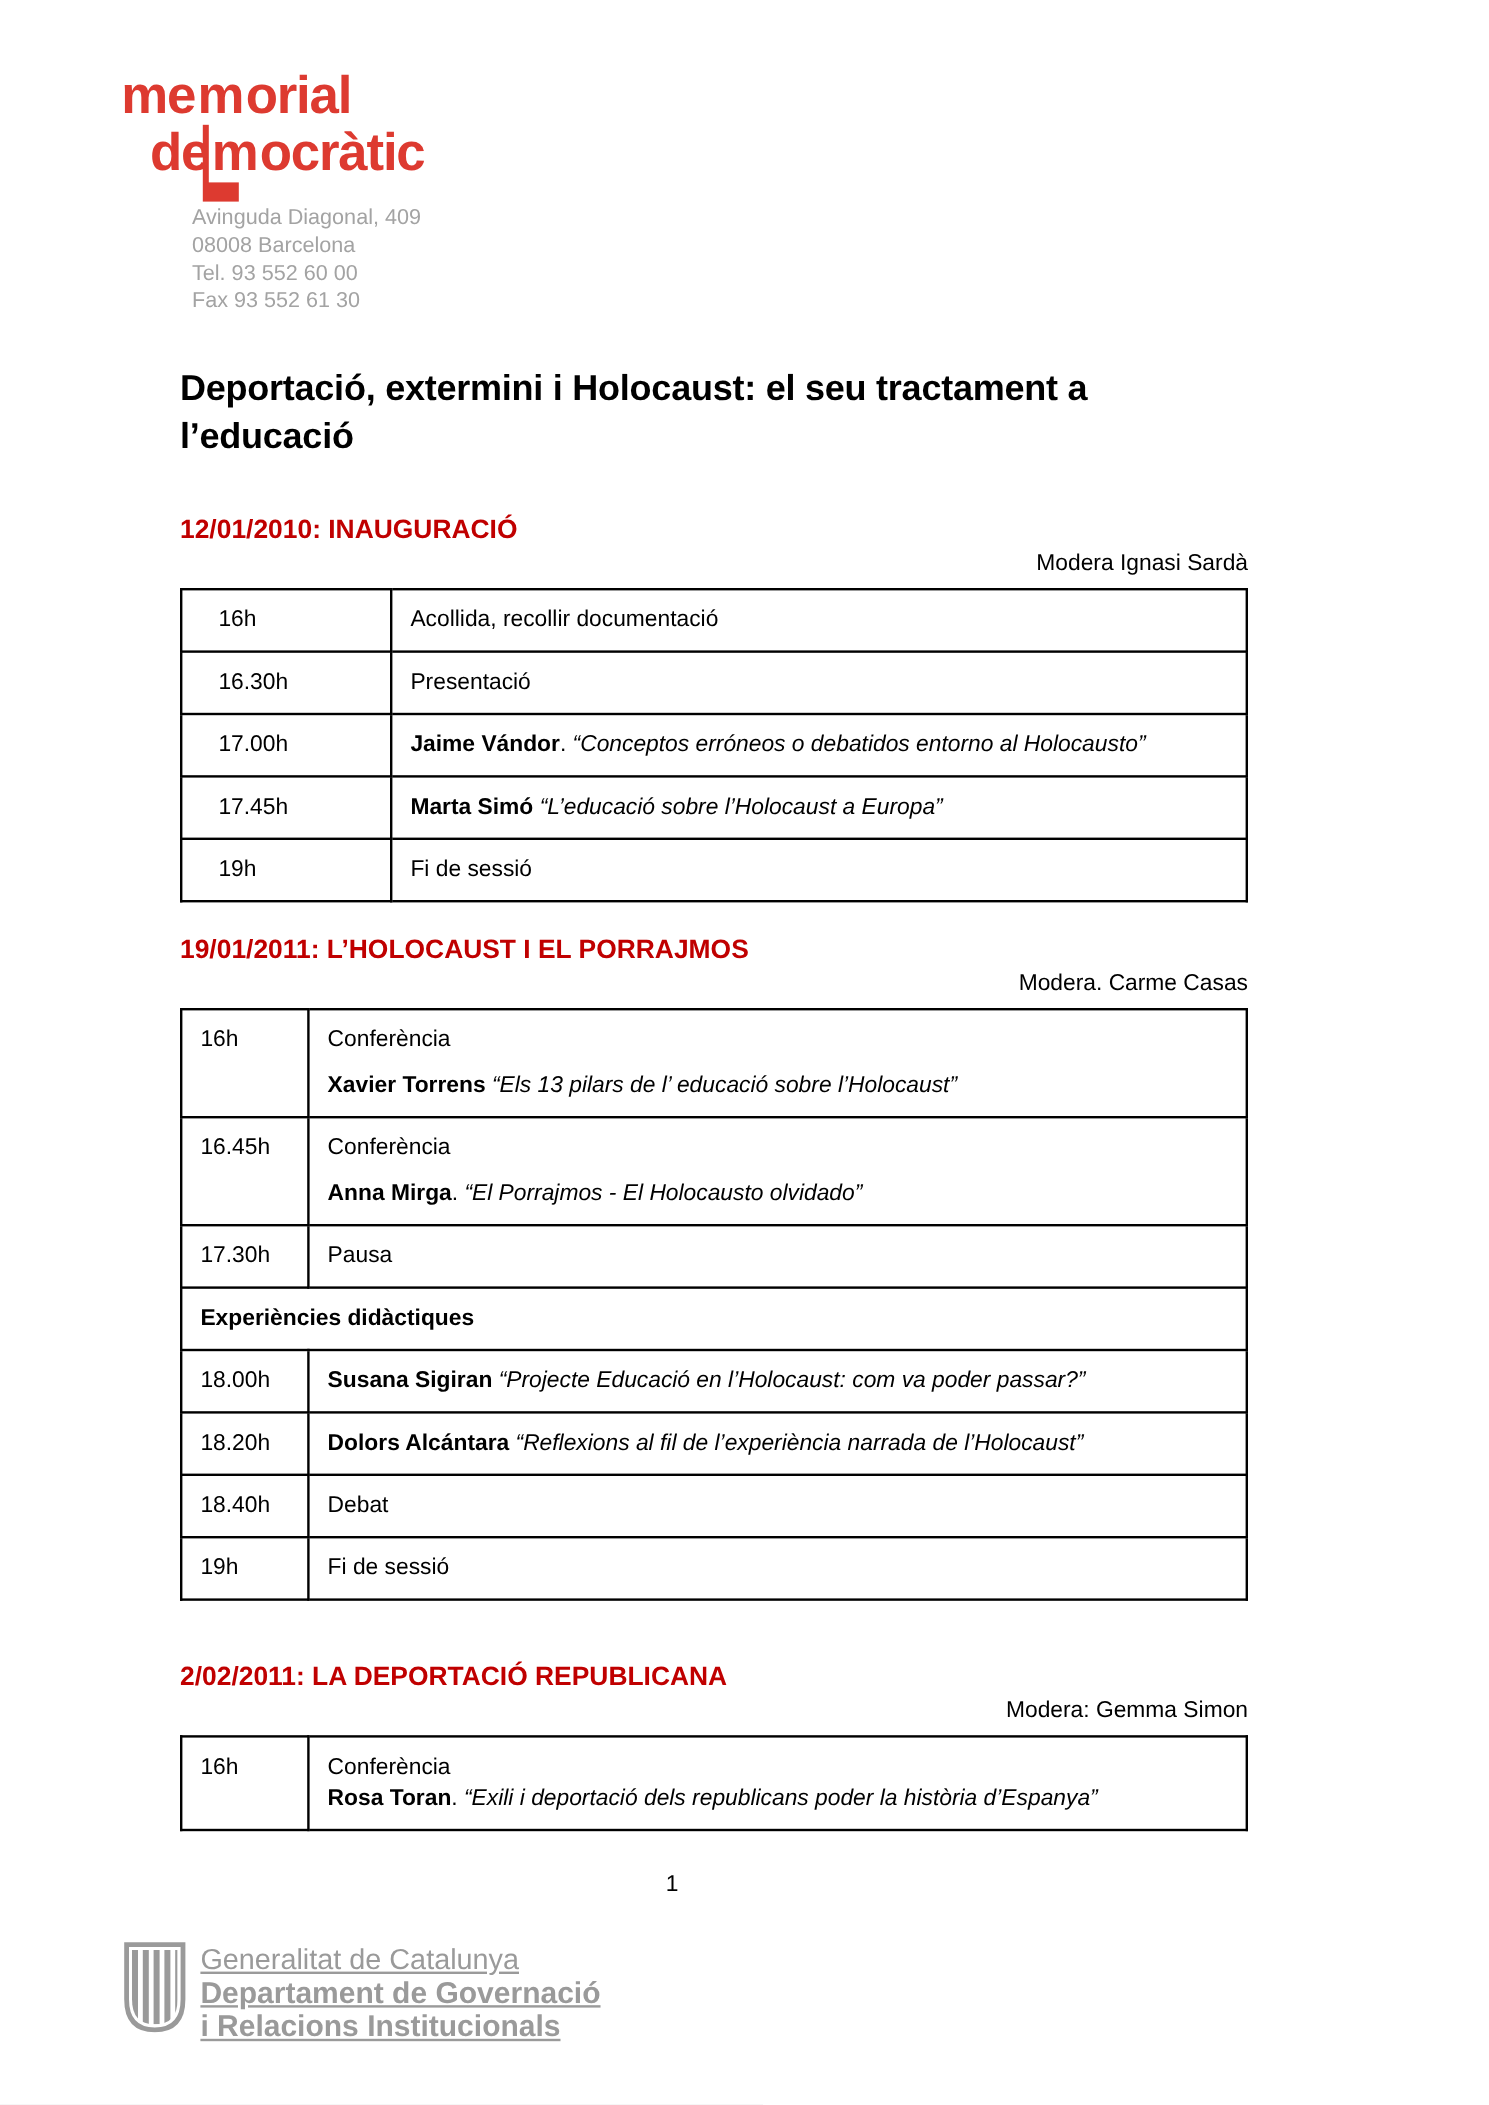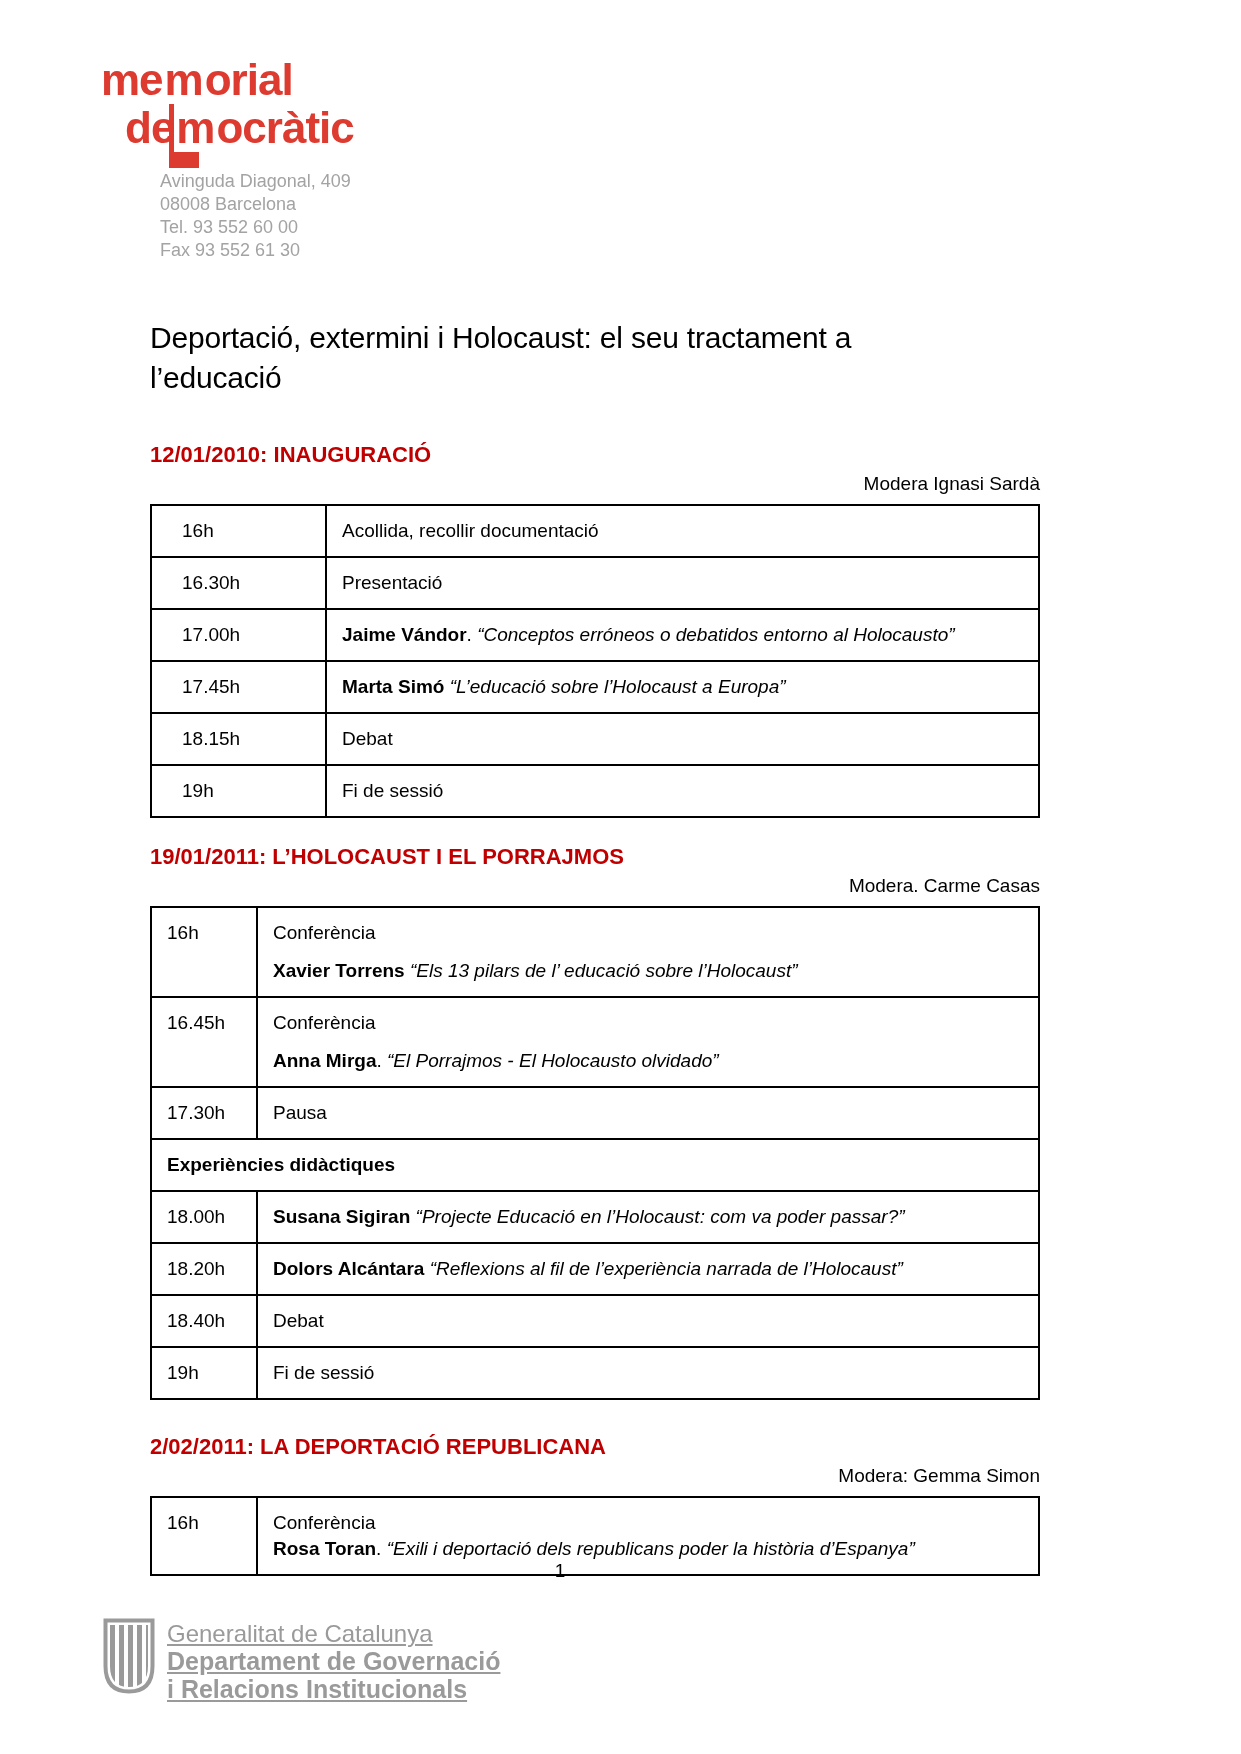--- a/index.html
+++ b/index.html
@@ -16,23 +16,23 @@
   .logo{position:absolute;left:95px;top:52px;width:270px;height:118px;}
   .logo-bar{position:absolute;left:74px;top:4px;width:30px;height:112px;background:var(--logo-red);}
   .logo-line{position:absolute;font-weight:bold;font-size:44px;line-height:48px;color:var(--logo-red);letter-spacing:-1px;white-space:nowrap;}
   .logo-line1{left:6px;top:4px;}
   .logo-line2{left:30px;top:52px;}
   .knock{background:#ffffff;padding:0 2px;position:relative;z-index:2;}
   
   .address{position:absolute;left:160px;top:170px;font-size:18px;line-height:23px;color:var(--gray-text);}
   
   .content{position:absolute;left:150px;top:300px;width:890px;}
-  h1.doc-title{font-size:30px;line-height:40px;font-weight:normal;margin:18px 0 44px 0;width:840px;letter-spacing:-0.2px;}
+  h1.doc-title{font-size:30px;line-height:40px;font-weight:bold;margin:4px 0 44px 0;width:840px;letter-spacing:-0.2px;}
   .session{margin:0;}
-  .session-2{margin-top:34px;}
+  .session-2{margin-top:50px;}
   .session-heading{color:var(--heading-red);font-size:22px;line-height:26px;font-weight:bold;margin:0 0 4px 0;}
   .moderator{font-size:19px;line-height:24px;margin:0 0 8px 0;text-align:right;}
   table.schedule{border-collapse:collapse;width:890px;margin:0 0 26px 0;table-layout:fixed;border-radius:11px;}
   table.schedule td{border:2px solid var(--border-black);vertical-align:top;font-size:19px;line-height:24px;padding:13px 15px;}
   .session-0 td.time{width:128px;padding-left:30px;}
   .session-1 td.time,.session-2 td.time{width:74px;padding-left:15px;}
   td.desc{padding-left:18px;}
   td.full{font-weight:bold;padding-left:10px;}
   td.multi{padding-top:12px;padding-bottom:12px;}
   .para{margin:0;}
@@ -90,26 +90,20 @@
               <tr>
                 <td class="time">17.00h</td>
                 <td class="desc">
                   <div class="para"><span class="seg-b ">Jaime Vándor</span><span class="">. </span><span class="seg-i">“Conceptos erróneos o debatidos entorno al Holocausto”</span></div>
                 </td>
               </tr>
               <tr>
                 <td class="time">17.45h</td>
                 <td class="desc">
                   <div class="para"><span class="seg-b ">Marta Simó</span><span class=""> </span><span class="seg-i">“L’educació sobre l’Holocaust a Europa”</span></div>
-                </td>
-              </tr>
-              <tr>
-                <td class="time">18.15h</td>
-                <td class="desc">
-                  <div class="para"><span class="">Debat</span></div>
                 </td>
               </tr>
               <tr>
                 <td class="time">19h</td>
                 <td class="desc">
                   <div class="para"><span class="">Fi de sessió</span></div>
                 </td>
               </tr>
             </tbody>
           </table>

